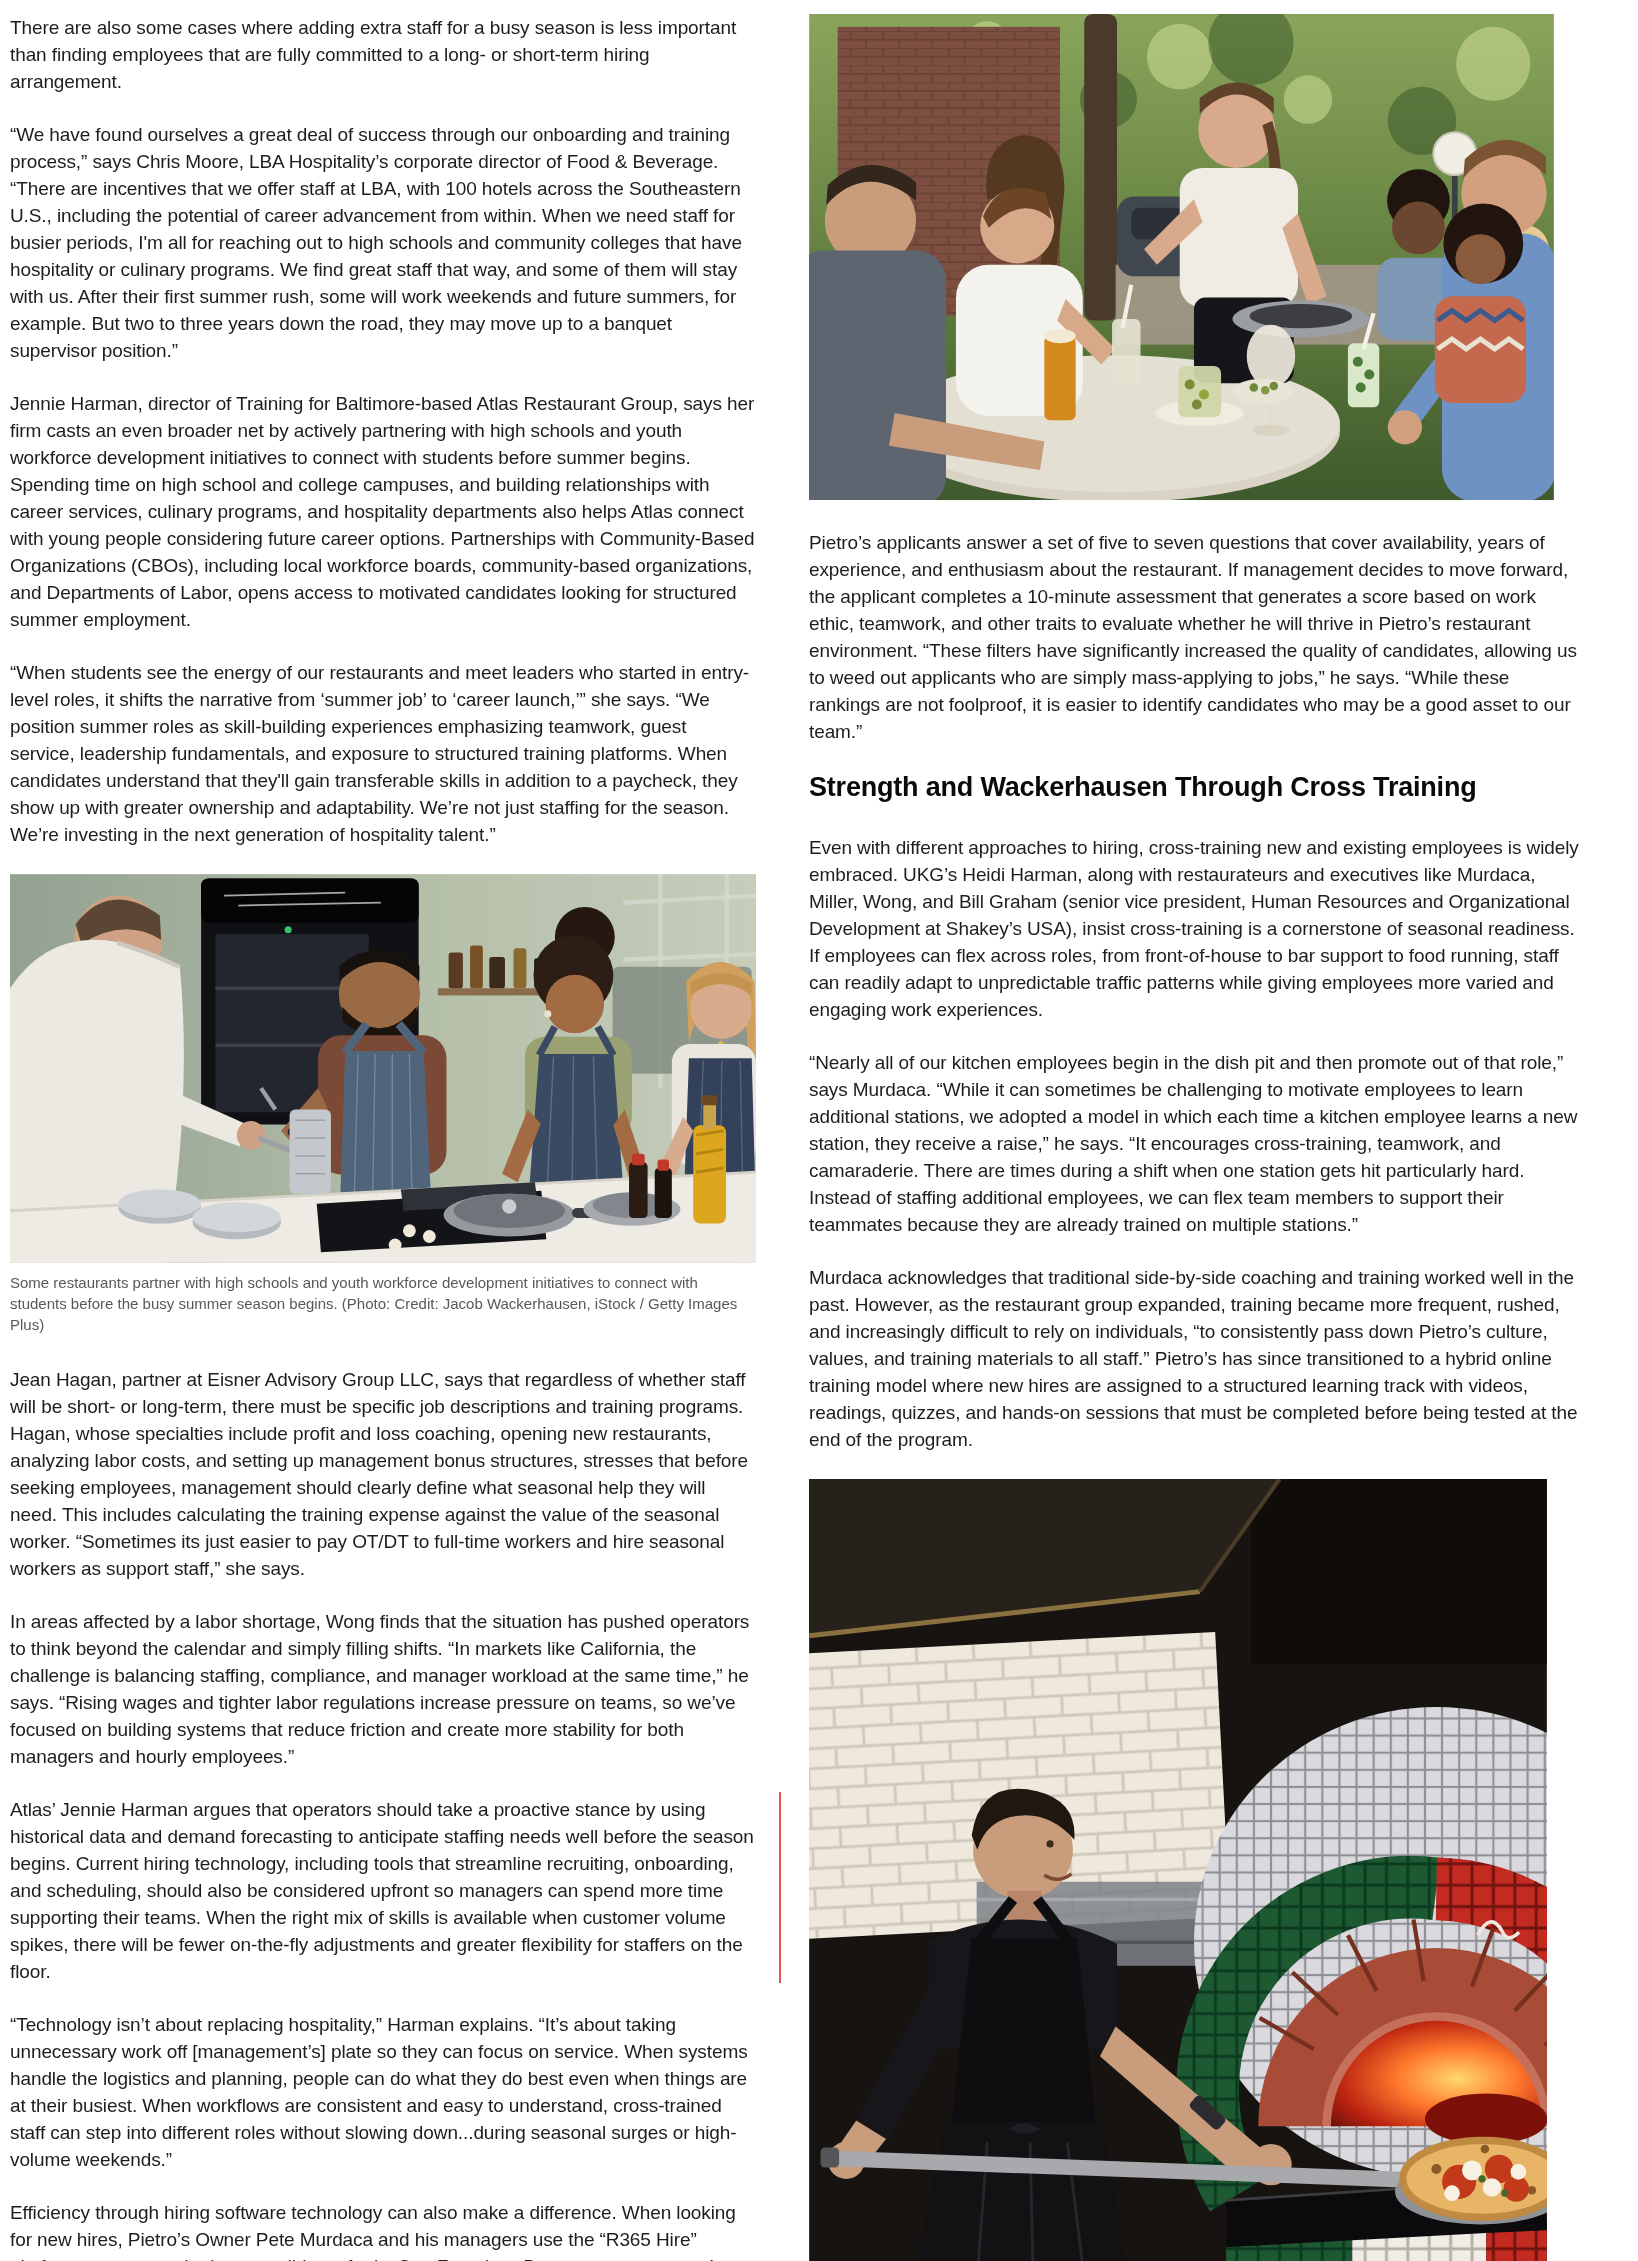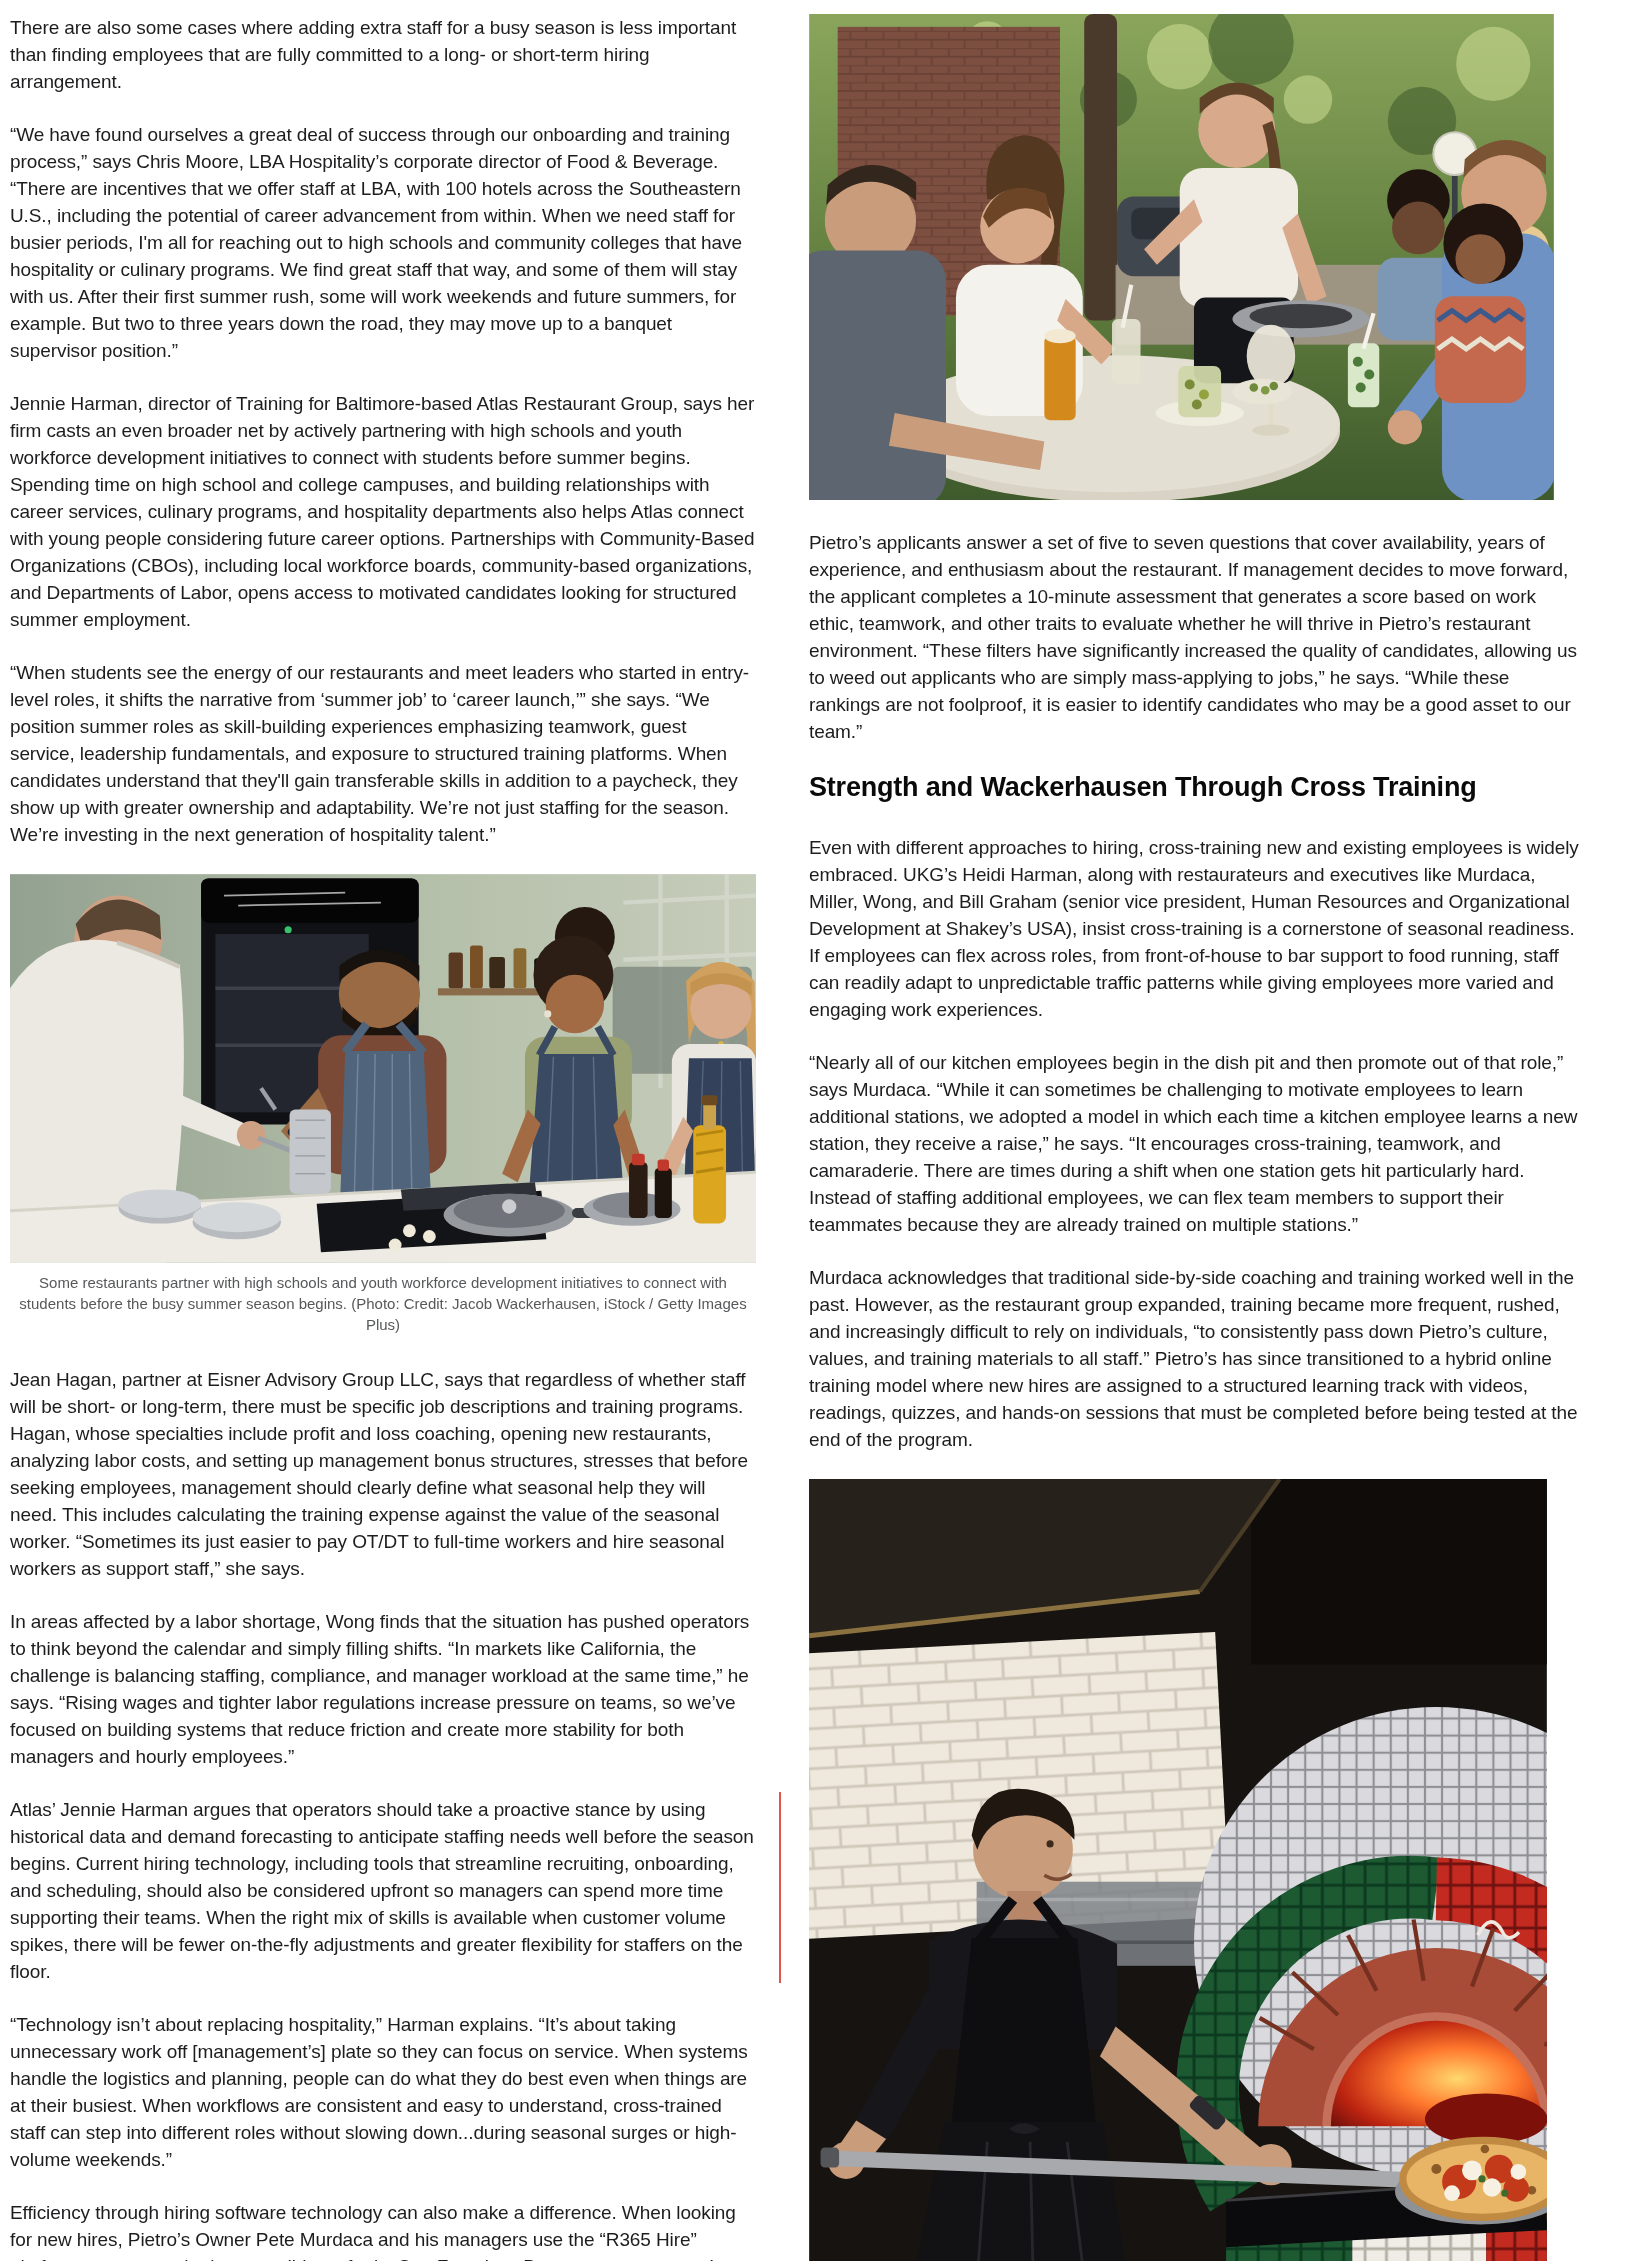--- a/index.html
+++ b/index.html
@@ -18,21 +18,21 @@
     color: #1d1d1f;
     background: #ffffff;
   }
   .col { min-width: 0; }
   p.body {
     font-size: 19px;
     line-height: 27px;
     letter-spacing: -0.1px;
     margin: 0 0 26px 0;
   }
-  figure { margin: 0; padding: 0; text-align: center; }
+  figure { margin: 0; padding: 0; }
   .kitchen-fig { margin: 4.3px 0 0 0; }
   .kitchen-fig svg, .patio-fig svg, .pizza-fig svg { display: block; }
   figcaption {
     font-size: 15px;
     line-height: 20.7px;
     color: #57585a;
     margin: 10px 0 31px 0;
   }
   .patio-fig { margin: 0 0 28.5px 0; }
   .pizza-fig { margin: 10px 0 0 0; }

